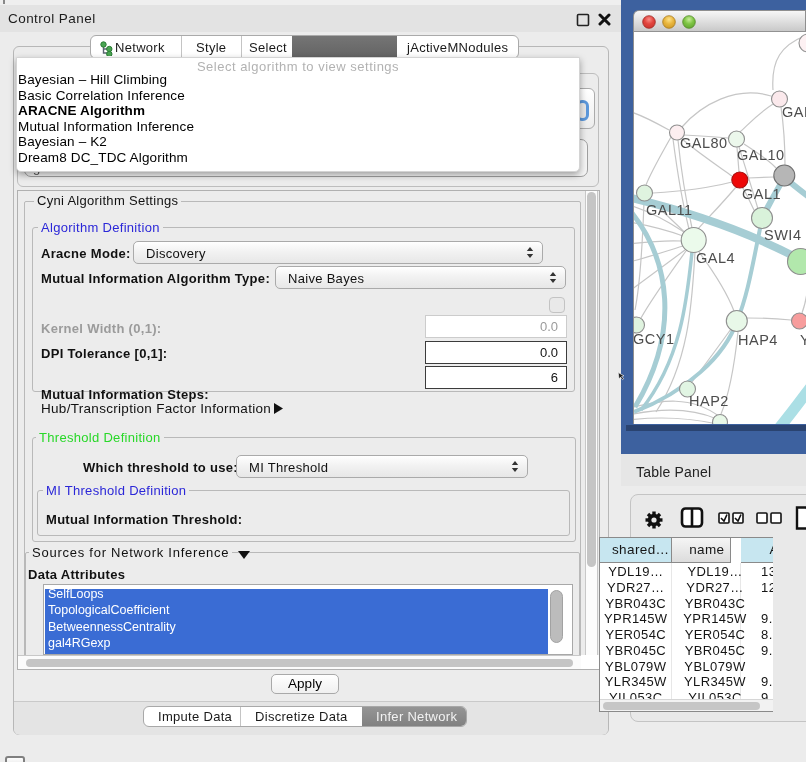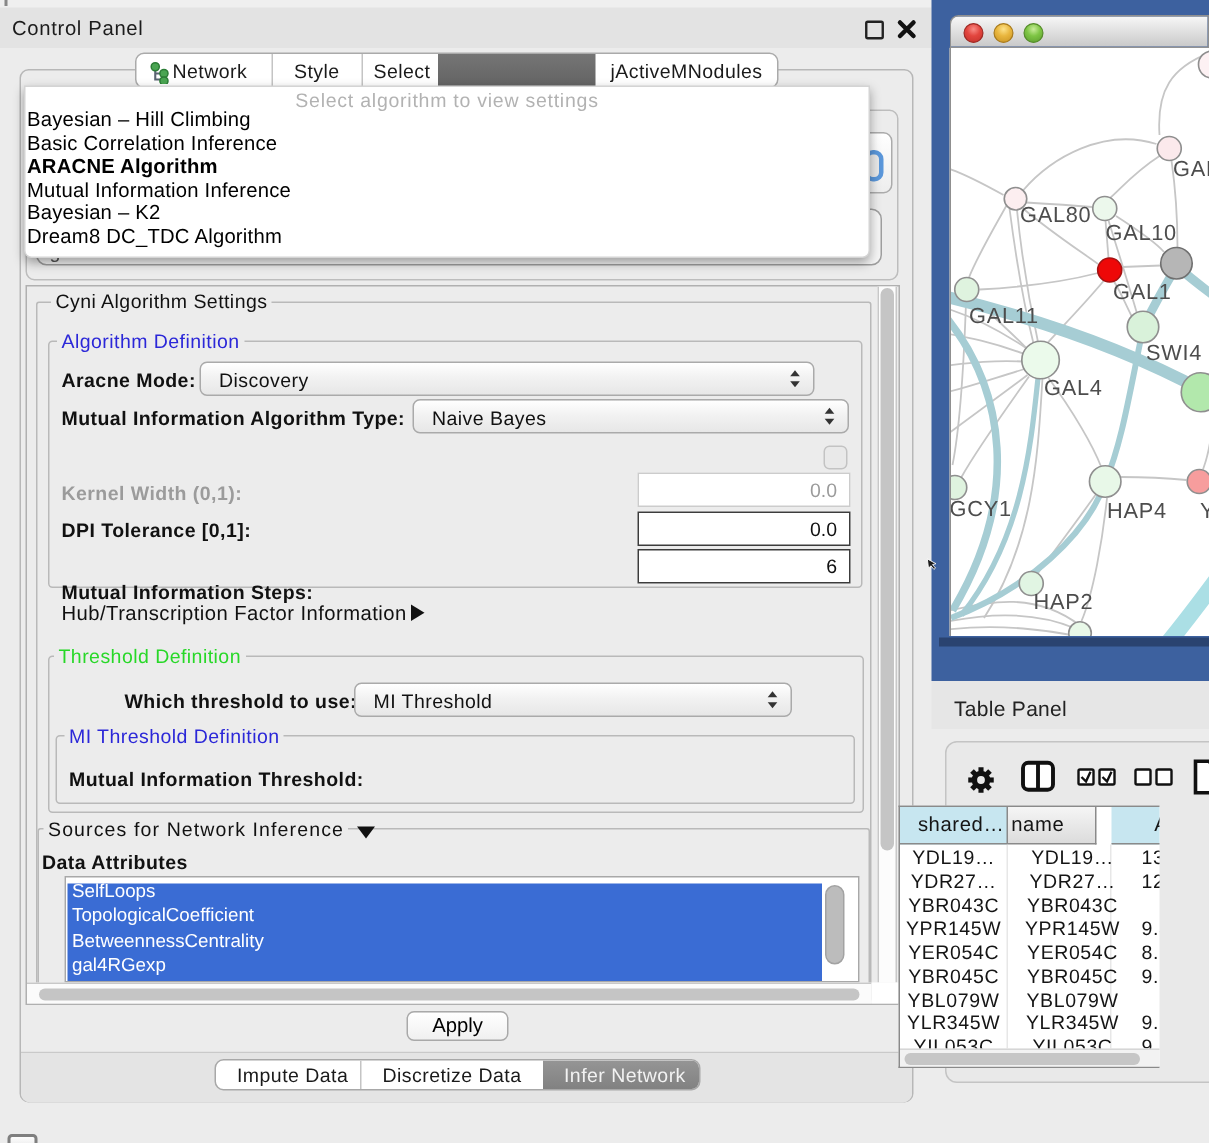--- a/index.html
+++ b/index.html
@@ -317,21 +317,21 @@
     <rect x="113" y="7" width="10" height="10" rx="1"></rect>
     <rect x="127" y="7" width="10" height="10" rx="1"></rect>
   </g>
 
   <path d="M153 1.5 L162 1.5 L168 8 L168 22.5 L153 22.5 Z" fill="#fff" stroke="#111" stroke-width="2.4"></path>
 </svg>
 
 <div class="abs" style="left:599px;top:537px;width:174px;height:175px;background:#fff;border-left:1px solid #8a8a8a;border-top:1px solid #8a8a8a;border-bottom:1px solid #8a8a8a;box-sizing:border-box;overflow:hidden;font-size:13px;color:#151515;letter-spacing:0.4px;">
 
   <div class="abs" style="left:0;top:0;width:71.5px;height:25px;background:#c7e6f0;border-right:1px solid #8a8a8a;border-bottom:1px solid #8a8a8a;box-sizing:border-box;text-align:right;line-height:24px;font-size:13.5px;padding-right:1px;">shared…</div>
-  <div class="abs" style="left:71.5px;top:0;width:59px;height:25px;background:linear-gradient(#f5f5f5,#dcdcdc);border-right:1px solid #8a8a8a;border-bottom:1px solid #8a8a8a;box-sizing:border-box;text-align:right;line-height:24px;font-size:13.5px;padding-right:20px;">name</div>
+  <div class="abs" style="left:71.5px;top:0;width:59px;height:25px;background:linear-gradient(#f5f5f5,#dcdcdc);border-right:1px solid #8a8a8a;border-bottom:1px solid #8a8a8a;box-sizing:border-box;text-align:right;line-height:24px;font-size:13.5px;padding-right:5px;">name</div>
   <div class="abs" style="left:140.5px;top:0;width:33.5px;height:25px;background:#c7e6f0;border-bottom:1px solid #8a8a8a;box-sizing:border-box;line-height:24px;padding-left:29px;font-size:13.5px;">A</div>
 
   <div class="abs" style="left:71px;top:25px;width:1px;height:136px;background:#e7e7e7;"></div>
   <div class="abs" style="left:140px;top:25px;width:1px;height:136px;background:#e7e7e7;"></div>
 
   <div class="abs" style="left:0;top:26px;width:71.5px;text-align:center;line-height:15.75px;">
     YDL19…<br>YDR27…<br>YBR043C<br>YPR145W<br>YER054C<br>YBR045C<br>YBL079W<br>YLR345W<br>YIL053C
   </div>
   <div class="abs" style="left:71.5px;top:26px;width:69px;text-align:center;padding-left:9px;box-sizing:content-box;line-height:15.75px;">
     YDL19…<br>YDR27…<br>YBR043C<br>YPR145W<br>YER054C<br>YBR045C<br>YBL079W<br>YLR345W<br>YIL053C

